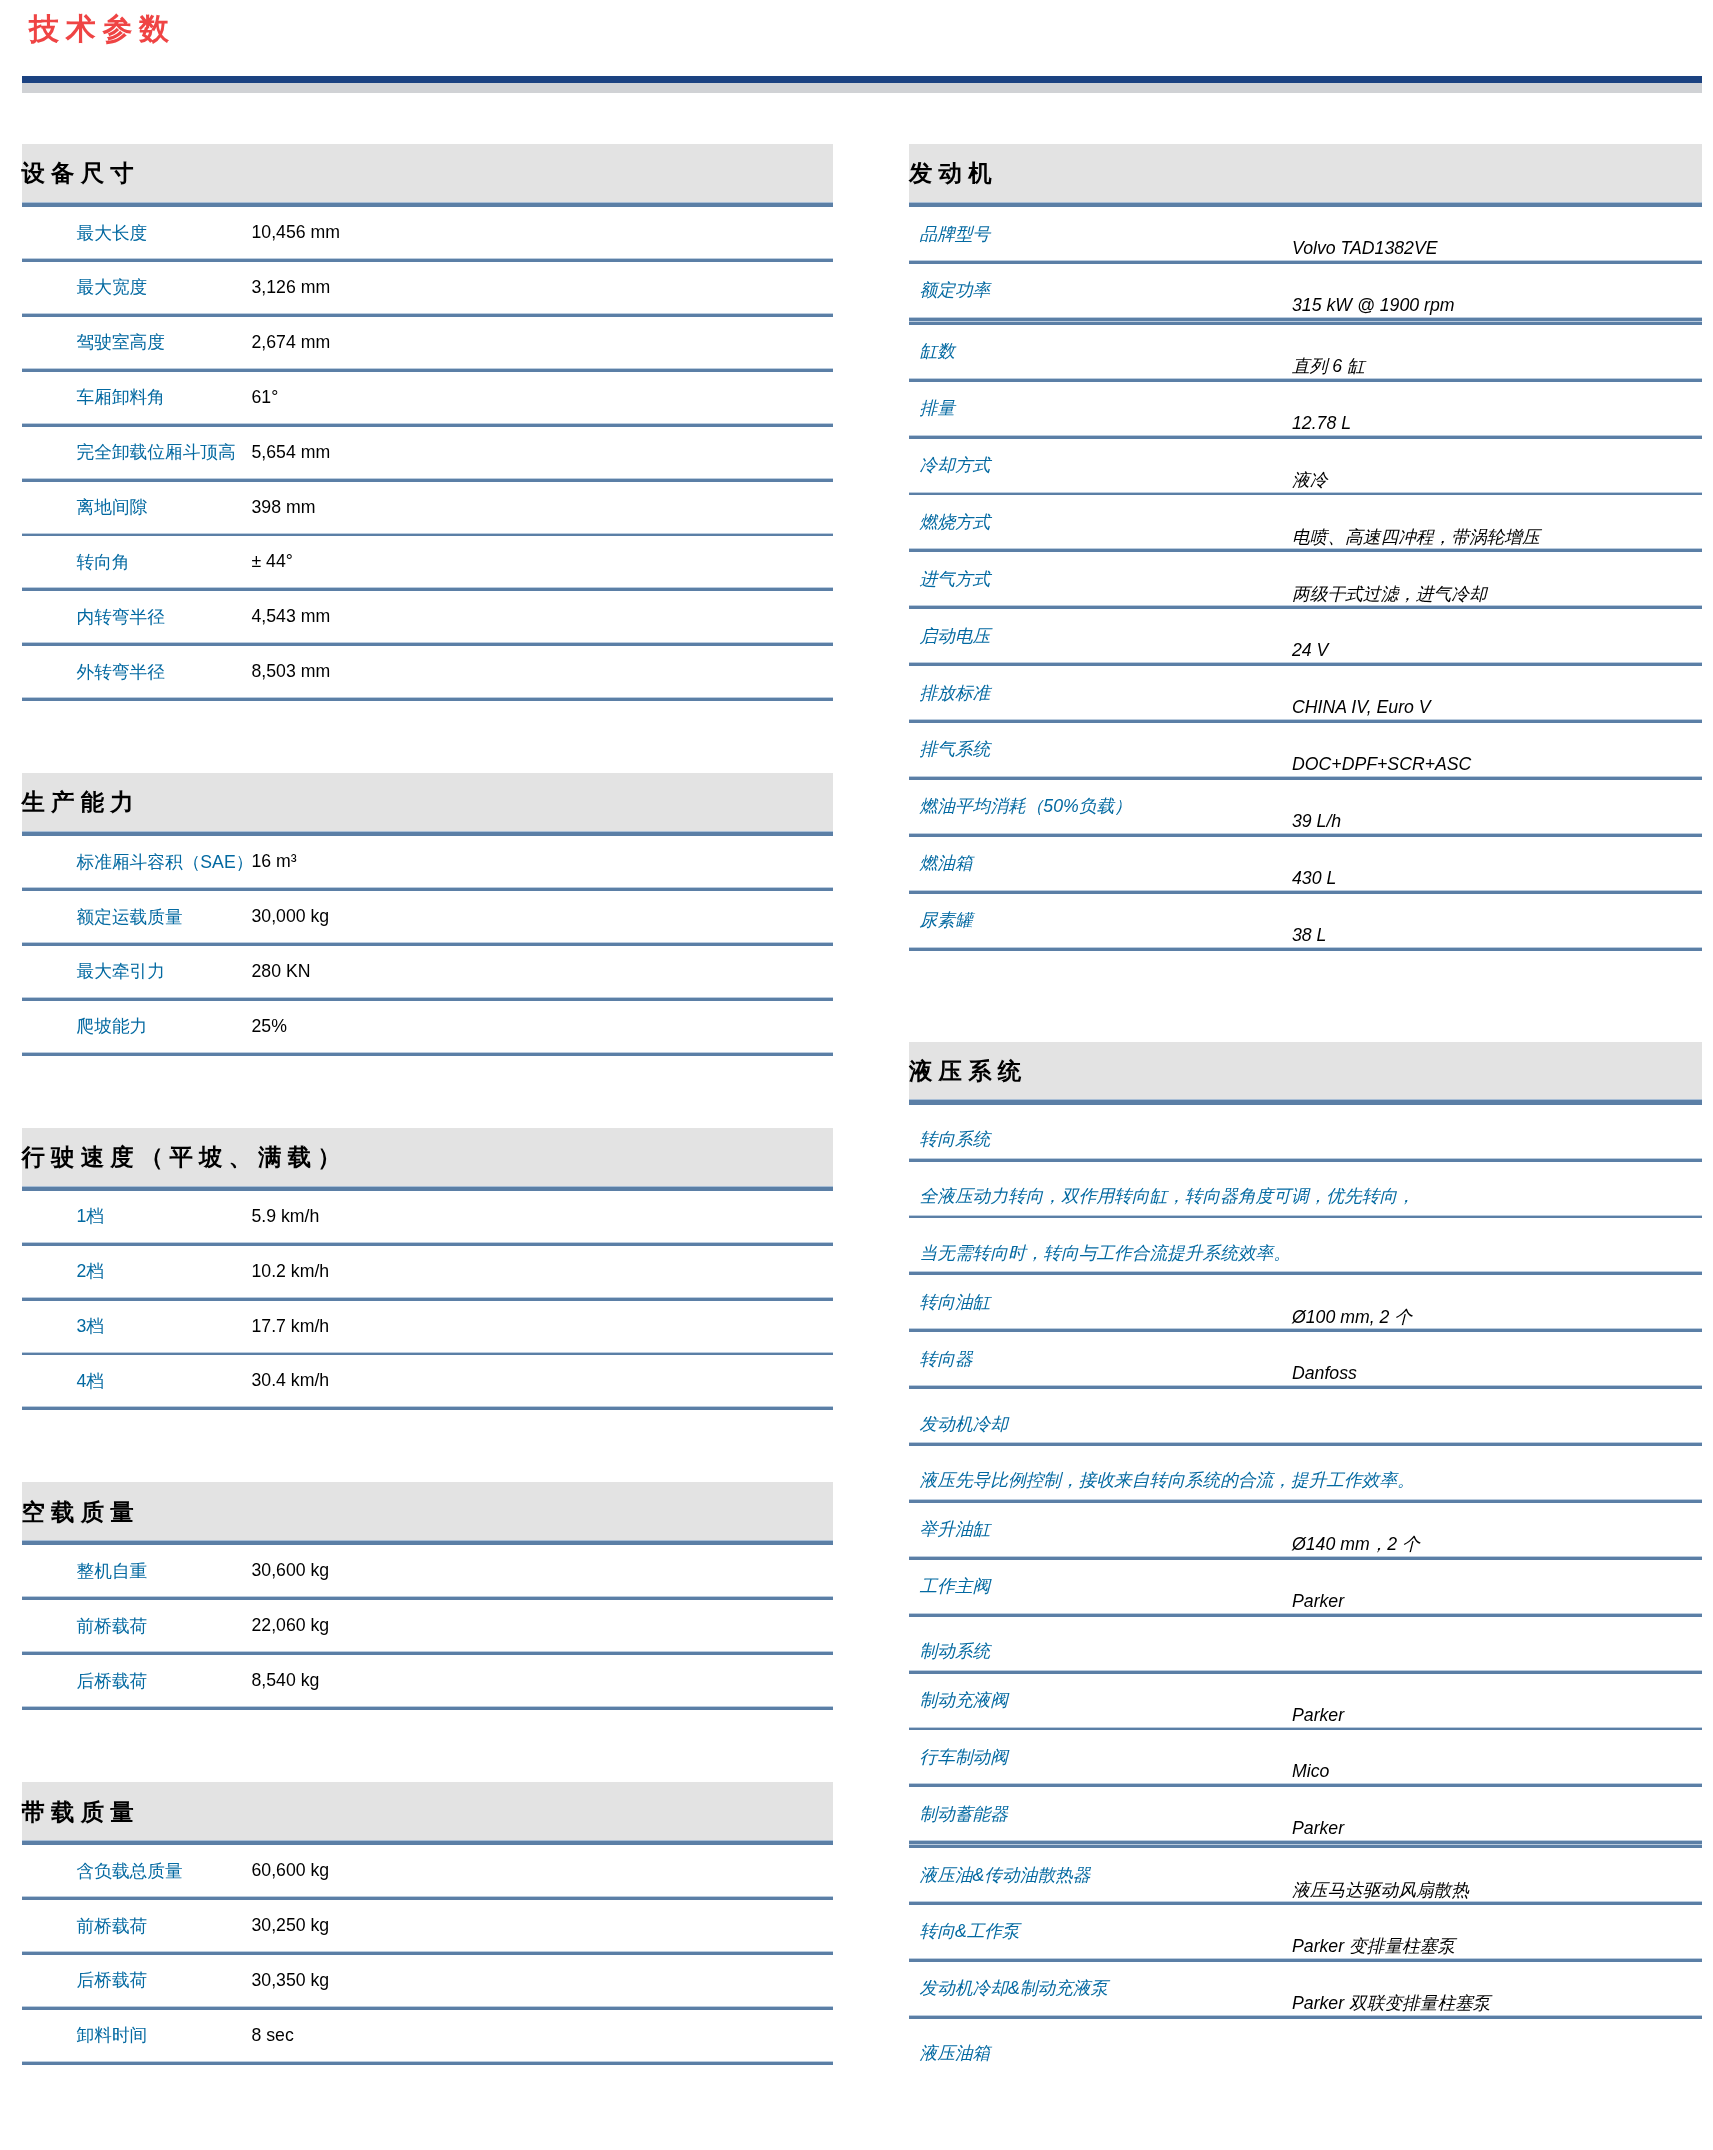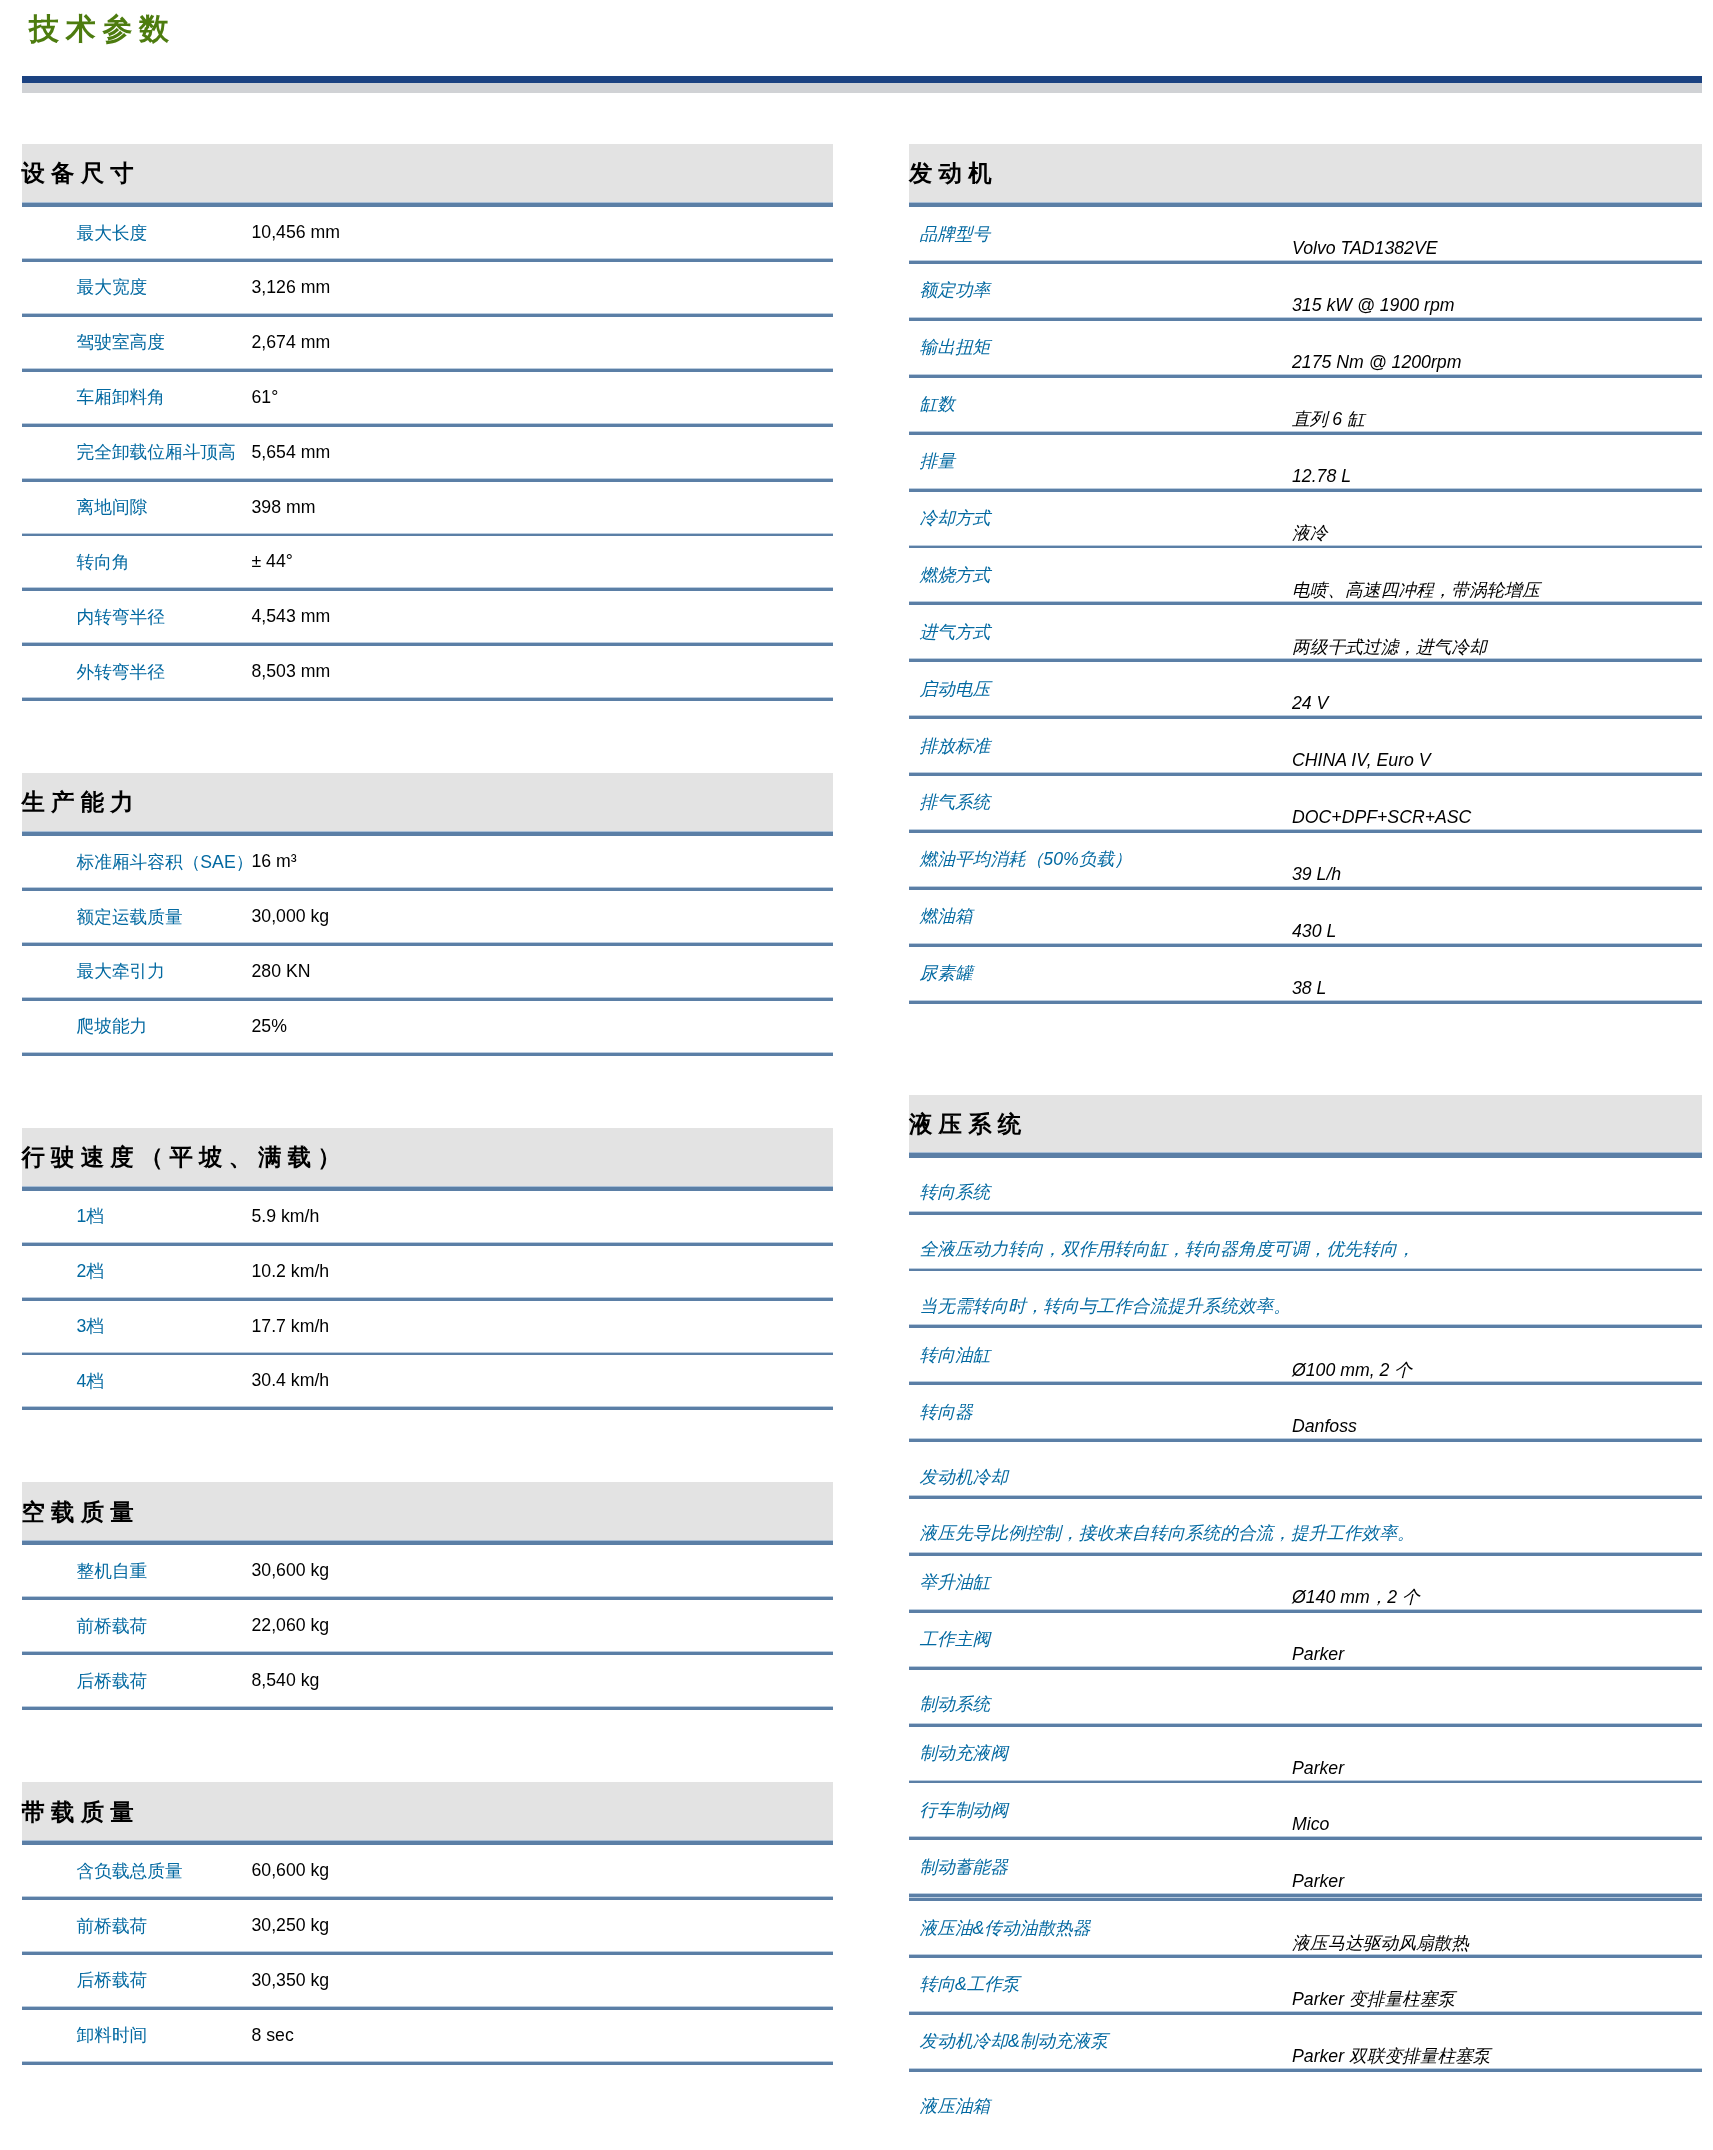--- a/index.html
+++ b/index.html
@@ -16,21 +16,21 @@
     overflow: hidden;
   }
 
   
   .page-title {
     position: absolute;
     left: 29px;
     top: 14.4px;
     font-size: 30px;
     font-weight: bold;
-    color: #4d7c0f;
+    color: #ef4444;
     letter-spacing: 6.7px;
     line-height: 1;
   }
 
   
   .top-rule {
     position: absolute;
     left: 21.5px;
     top: 76px;
     width: 1680px;
@@ -274,24 +274,20 @@
       <div class="row">
         <div class="lbl">品牌型号</div>
         <div class="val">Volvo TAD1382VE</div>
       </div>
       <div class="rule-thin"></div>
       <div class="row">
         <div class="lbl">额定功率</div>
         <div class="val">315 kW @ 1900 rpm</div>
       </div>
       <div class="rule-thin"></div>
-      <div class="row">
-        <div class="lbl">输出扭矩</div>
-        <div class="val">2175 Nm @ 1200rpm</div>
-      </div>
       <div class="rule-thin"></div>
       <div class="row">
         <div class="lbl">缸数</div>
         <div class="val">直列 6 缸</div>
       </div>
       <div class="rule-thin"></div>
       <div class="row">
         <div class="lbl">排量</div>
         <div class="val">12.78 L</div>
       </div>

